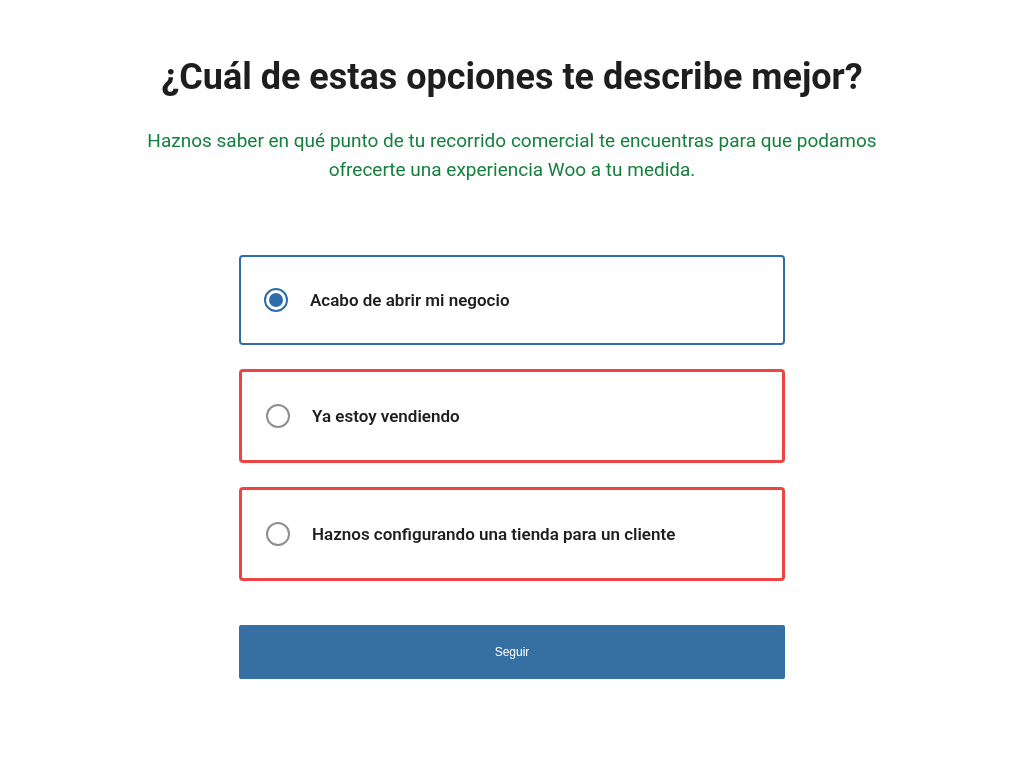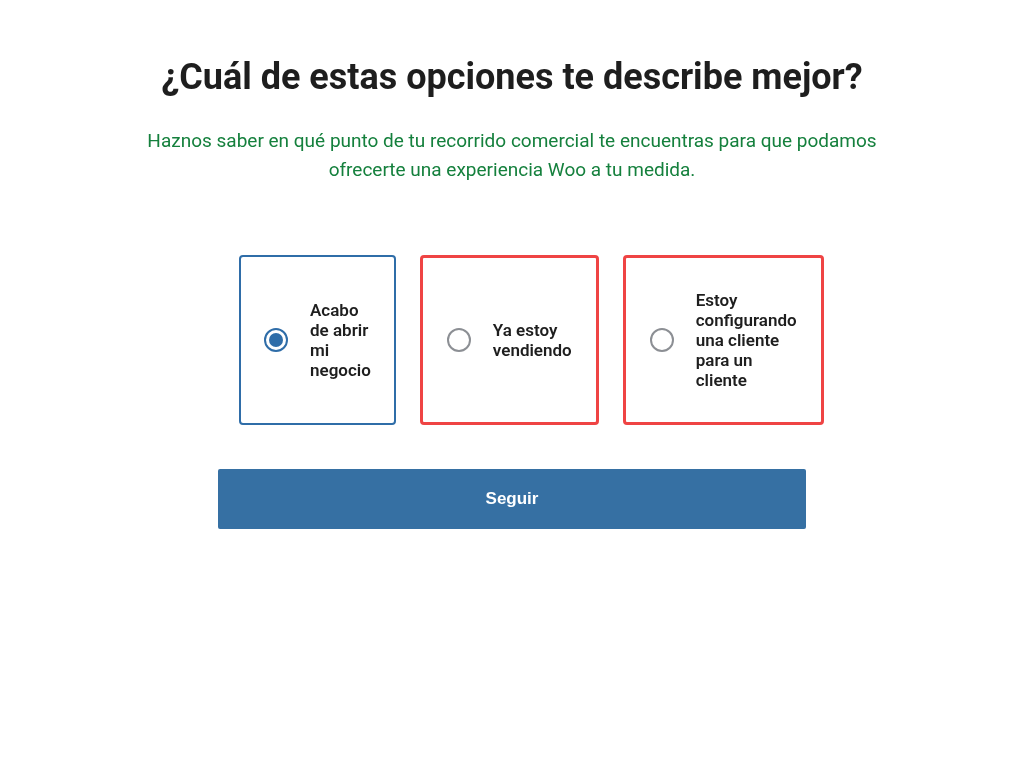--- a/index.html
+++ b/index.html
@@ -28,20 +28,21 @@
       font-size: 19px;
       color: #15803d;
       text-align: center;
       line-height: 1.55;
       max-width: 770px;
       margin-bottom: 70px;
     }
     .options {
       width: 546px;
       display: flex;
+      flex-direction: column;
       gap: 24px;
     }
     .option {
       display: flex;
       align-items: center;
       padding: 32px 24px;
       border: 3px solid #ef4444;
       border-radius: 4px;
       cursor: pointer;
       background: #ffffff;
@@ -73,28 +74,28 @@
     }
     .option.selected .radio-inner {
       display: block;
     }
     .option-label {
       font-size: 17px;
       font-weight: 600;
       color: #1e1e1e;
     }
     .continue-button {
-      width: 588px;
+      width: 546px;
       margin-top: 44px;
       padding: 20px;
       background: #3670a3;
       color: #ffffff;
       border: none;
-      font-size: 17px;
-      font-weight: 700;
+      font-size: 12px;
+      font-weight: 400;
       cursor: pointer;
       text-align: center;
       border-radius: 2px;
     }
   </style>
 </head>
 <body>
 
 <h1 class="title">¿Cuál de estas opciones te describe mejor?</h1>
 <p class="subtitle">Haznos saber en qué punto de tu recorrido comercial te encuentras para que podamos ofrecerte una experiencia Woo a tu medida.</p>
@@ -109,17 +110,17 @@
   <div class="option">
     <span class="radio">
       
     </span>
     <span class="option-label">Ya estoy vendiendo</span>
   </div>
   <div class="option">
     <span class="radio">
       
     </span>
-    <span class="option-label">Estoy configurando una cliente para un cliente</span>
+    <span class="option-label">Haznos configurando una tienda para un cliente</span>
   </div>
 </div>
 
 <button class="continue-button">Seguir</button>
 
 </body></html>

